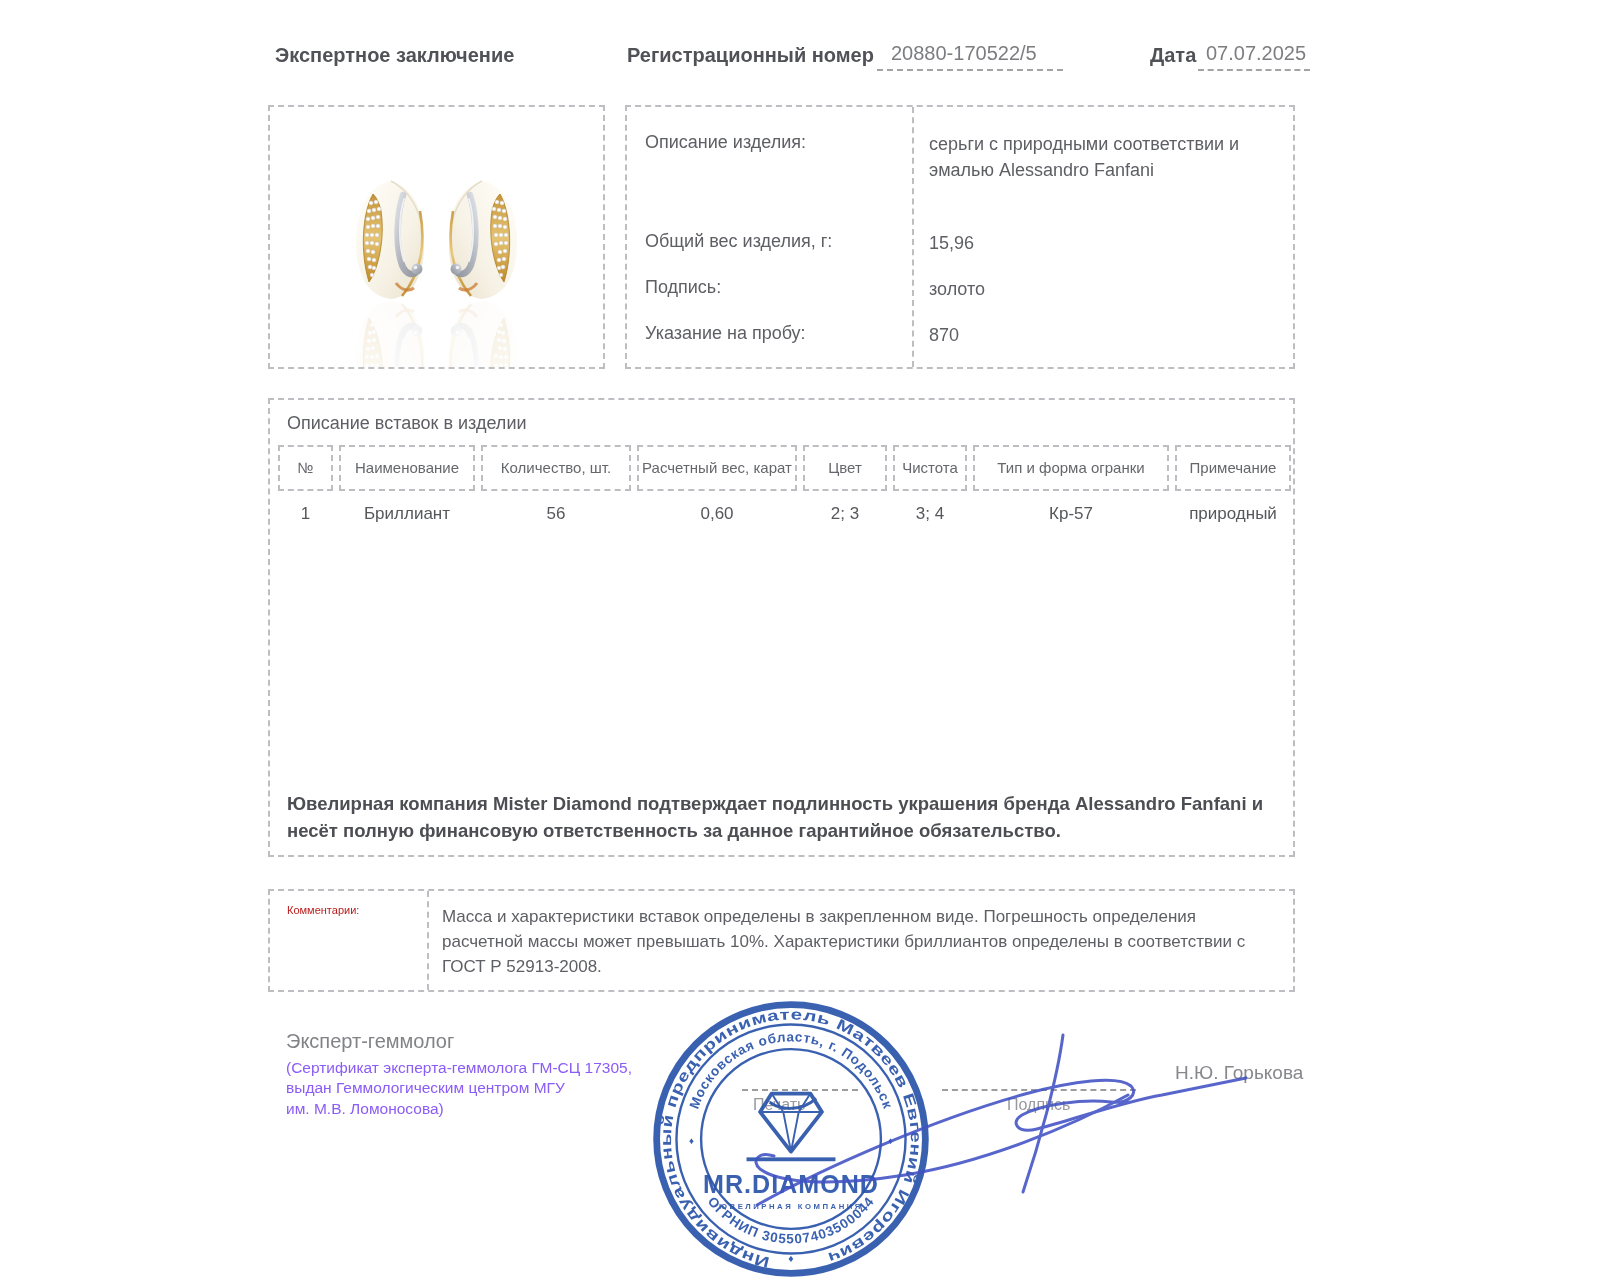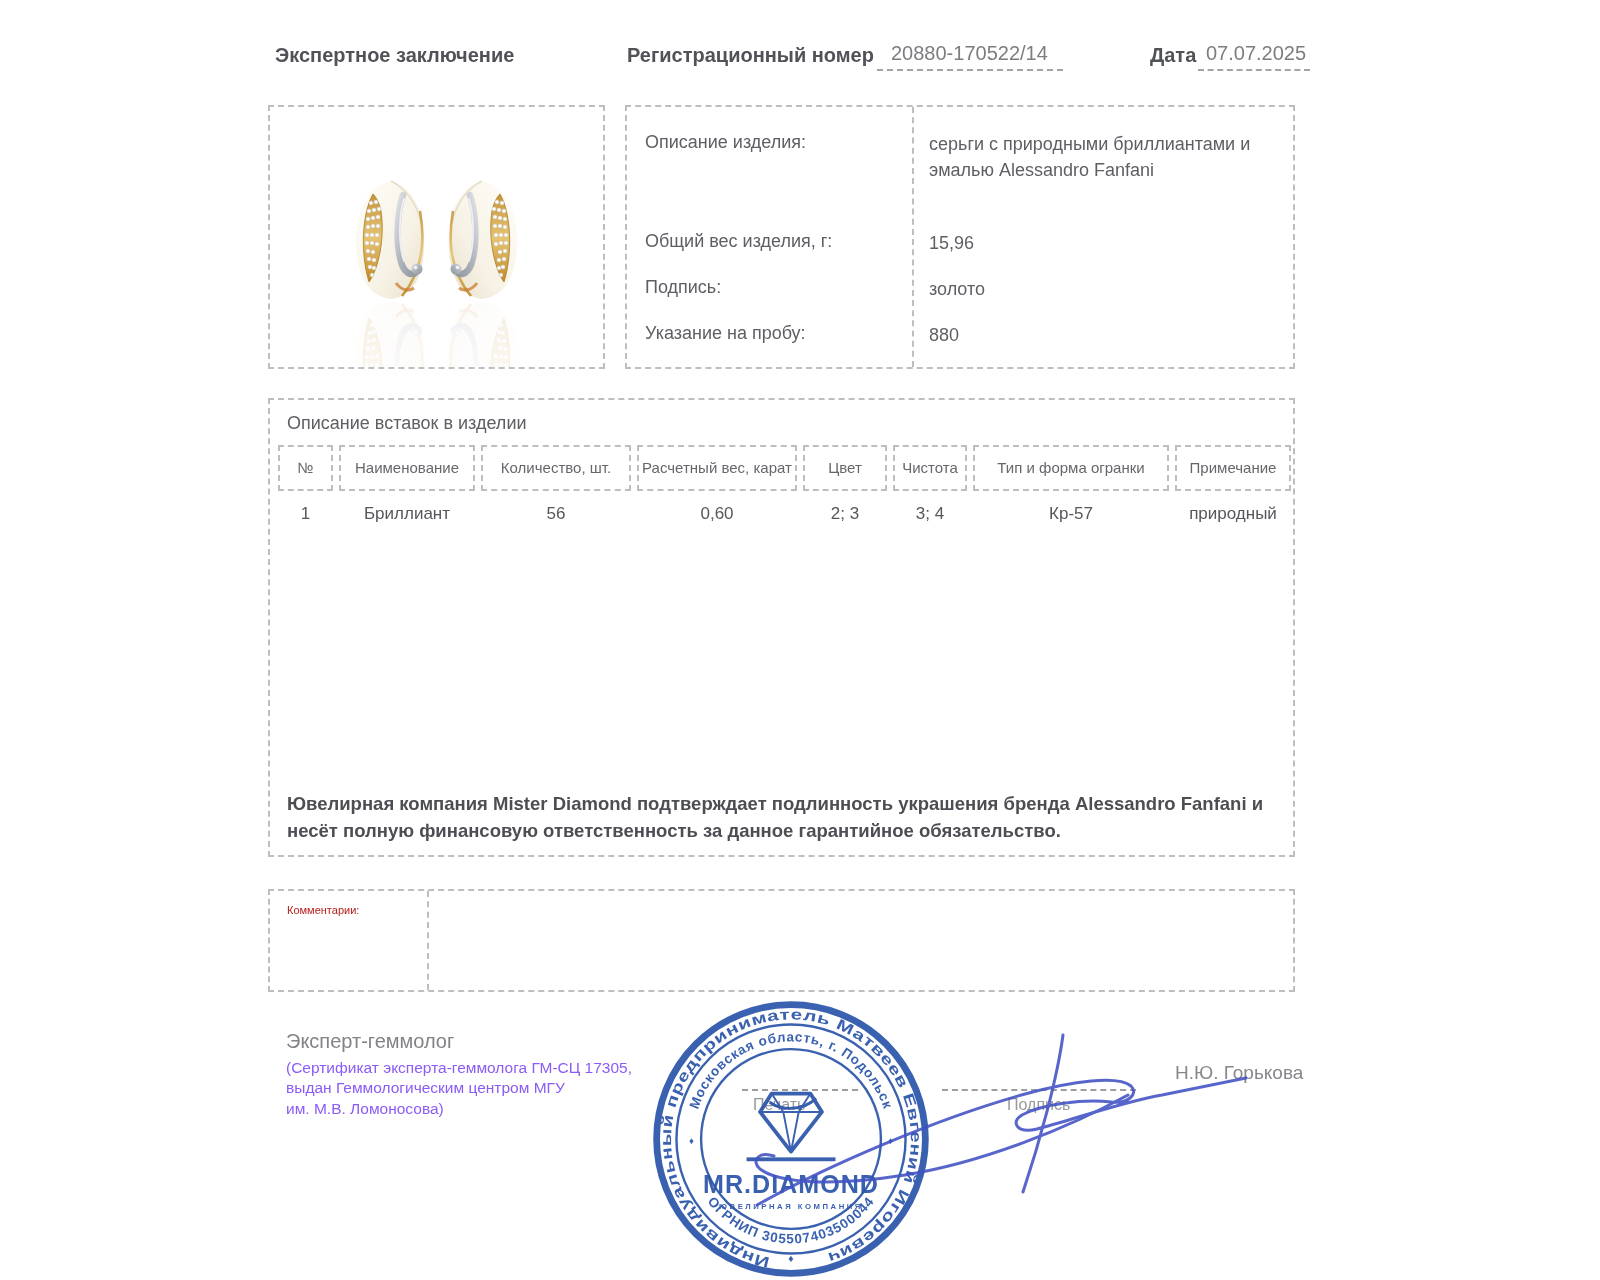--- a/index.html
+++ b/index.html
@@ -57,21 +57,21 @@
   .expert-name { left:1175px; top:1062px; font-size:19px; color:#87888c; }
   .stamp-svg { left:646px; top:994px; width:290px; height:290px; z-index:2; }
   .signature-svg { left:690px; top:1012px; width:580px; height:230px; z-index:3; }
   svg text { font-family:"Liberation Sans","DejaVu Sans",sans-serif; }
 </style>
 </head>
 <body>
 
 <div class="abs h-title">Экспертное заключение</div>
 <div class="abs h-reg-label">Регистрационный номер</div>
-<div class="abs h-reg-value">20880-170522/14</div>
+<div class="abs h-reg-value">20880-170522/5</div>
 <div class="abs h-date-label">Дата</div>
 <div class="abs h-date-value">07.07.2025</div>
 
 <div class="abs dashedbox photo-box">
   <svg width="333" height="260" viewBox="0 0 333 260">
     <defs>
       <linearGradient id="enamel" x1="0" y1="0" x2="1" y2="1">
         <stop offset="0" stop-color="#fffef9"></stop>
           <stop offset="0.6" stop-color="#f7f2e6"></stop>
           <stop offset="1" stop-color="#e9e1cd"></stop>
@@ -131,33 +131,33 @@
     <rect x="0" y="0" width="333" height="260" fill="#ffffff"></rect>
     <use href="#pair"></use>
     <use href="#pair" transform="translate(0,386) scale(1,-1)" opacity="0.12"></use>
   </svg>
 </div>
 
 <div class="abs dashedbox desc-box">
   <div class="abs desc-divider"></div>
   <div class="desc-row dr1">
     <div class="desc-label">Описание изделия:</div>
-    <div class="desc-value">серьги с природными бриллиантами и эмалью Alessandro Fanfani</div>
+    <div class="desc-value">серьги с природными соответствии и эмалью Alessandro Fanfani</div>
   </div>
   <div class="desc-row dr2">
     <div class="desc-label">Общий вес изделия, г:</div>
     <div class="desc-value">15,96</div>
   </div>
   <div class="desc-row dr3">
     <div class="desc-label">Подпись:</div>
     <div class="desc-value">золото</div>
   </div>
   <div class="desc-row dr4">
     <div class="desc-label">Указание на пробу:</div>
-    <div class="desc-value">880</div>
+    <div class="desc-value">870</div>
   </div>
 </div>
 
 <div class="abs dashedbox inserts-box">
   <div class="inserts-title">Описание вставок в изделии</div>
   <div class="thead-row">
     <div class="cell c0">№</div>
     <div class="cell c1">Наименование</div>
     <div class="cell c2">Количество, шт.</div>
     <div class="cell c3">Расчетный вес, карат</div>
@@ -175,20 +175,21 @@
     <div class="cell c5">3; 4</div>
     <div class="cell c6">Кр-57</div>
     <div class="cell c7">природный</div>
   </div>
   <div class="statement">Ювелирная компания Mister Diamond подтверждает подлинность украшения бренда Alessandro Fanfani и несёт полную финансовую ответственность за данное гарантийное обязательство.</div>
 </div>
 
 <div class="abs dashedbox comments-box">
   <div class="comments-divider"></div>
   <div class="comments-label">Комментарии:</div>
+  <div class="comments-text">Масса и характеристики вставок определены в закрепленном виде. Погрешность определения расчетной массы может превышать 10%. Характеристики бриллиантов определены в соответствии с ГОСТ Р 52913-2008.</div>
 </div>
 
 <div class="abs expert-title">Эксперт-геммолог</div>
 <div class="abs expert-cert">
   <div>(Сертификат эксперта-геммолога ГМ-СЦ 17305,</div>
   <div>выдан Геммологическим центром МГУ</div>
   <div>им. М.В. Ломоносова)</div>
 </div>
 
 <div class="abs seal-line"></div>

